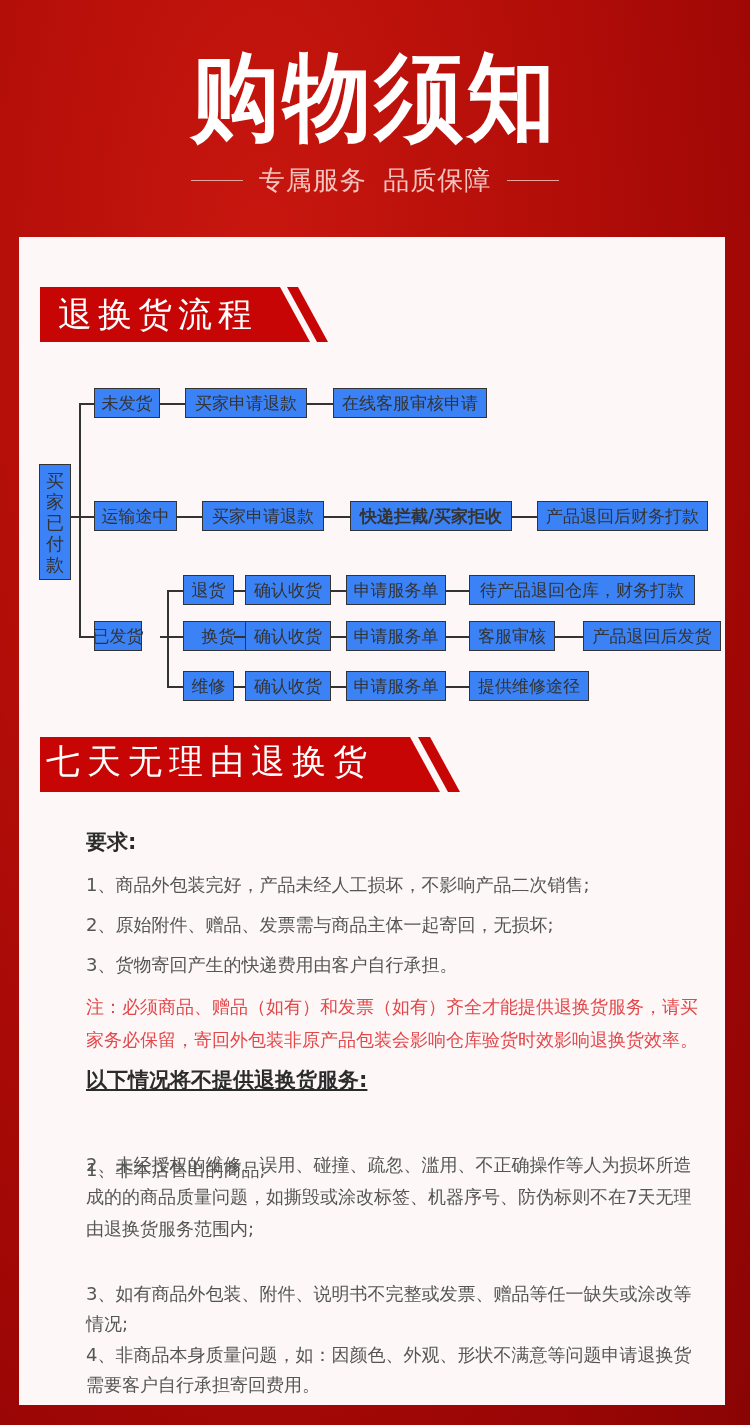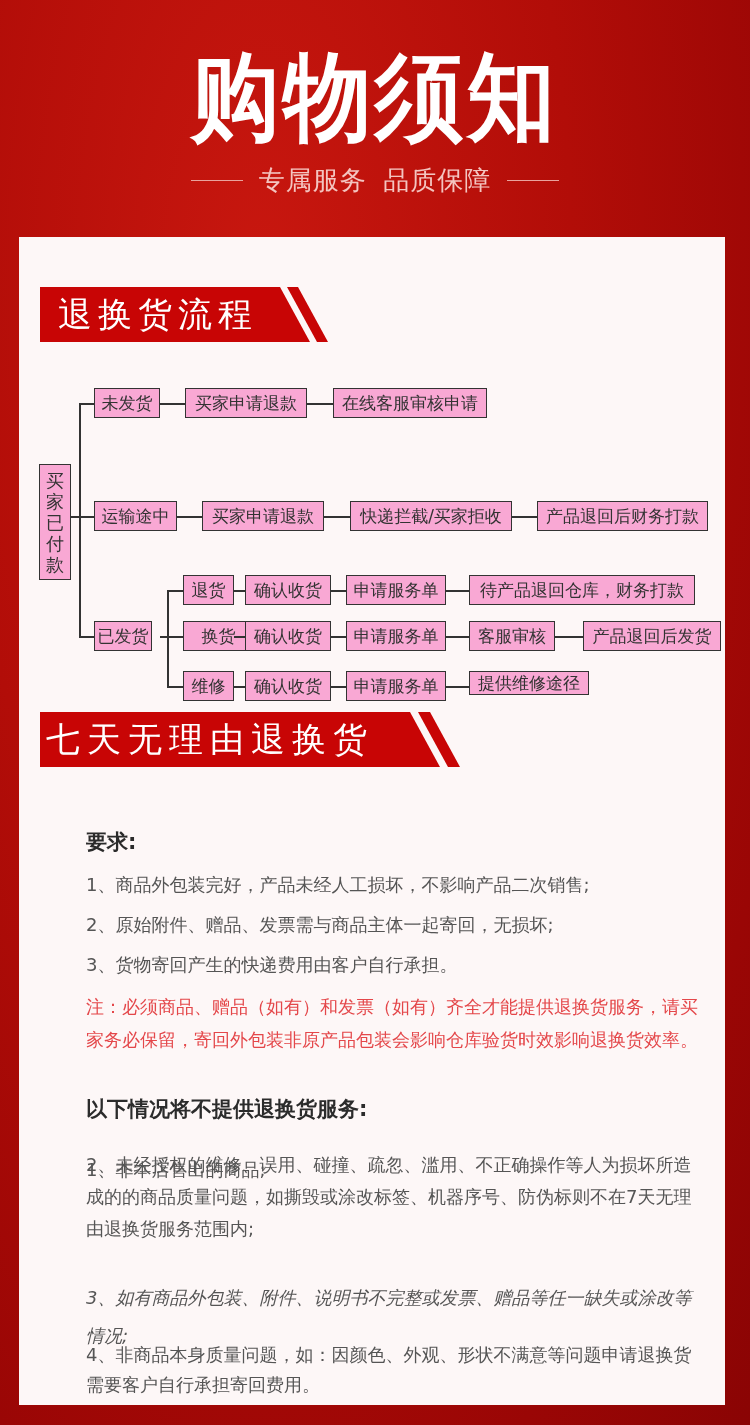--- a/index.html
+++ b/index.html
@@ -32,21 +32,21 @@
   }
   .banner svg { position: absolute; left: 0; top: 0; }
   .banner .label {
     position: absolute; left: 18px; top: 0; height: 55px; line-height: 55px;
     color: #ffffff; font-size: 34px; letter-spacing: 6px;
   }
 
   
   .flow { position: absolute; left: 0; top: 0; width: 750px; height: 720px; pointer-events: none; }
   .box {
-    position: absolute; border: 1.5px solid #333; background: #f9a8d4;
+    position: absolute; border: 1.5px solid #333; background: #3b82f6;
     color: #333; font-size: 17px; text-align: center; white-space: nowrap;
     display: flex; align-items: center; justify-content: center;
     pointer-events: auto;
   }
   .vbox { flex-direction: column; line-height: 21px; font-size: 18px; }
   .ln { position: absolute; background: #333; }
 
   .sec-heading {
     position: absolute; left: 86px; color: #2b2b2b; font-size: 21px; font-weight: bold;
   }
@@ -96,25 +96,25 @@
   <div class="box" style="left:94px; top:388px; width:66px; height:30px;">未发货</div>
   <div class="ln" style="left:160px; top:403px; width:25px; height:1.5px;"></div>
   <div class="box" style="left:185px; top:388px; width:122px; height:30px;">买家申请退款</div>
   <div class="ln" style="left:307px; top:403px; width:26px; height:1.5px;"></div>
   <div class="box" style="left:333px; top:388px; width:154px; height:30px;">在线客服审核申请</div>
 
   <div class="box" style="left:94px; top:501px; width:83px; height:30px;">运输途中</div>
   <div class="ln" style="left:177px; top:516px; width:25px; height:1.5px;"></div>
   <div class="box" style="left:202px; top:501px; width:122px; height:30px;">买家申请退款</div>
   <div class="ln" style="left:324px; top:516px; width:26px; height:1.5px;"></div>
-  <div class="box" style="left:350px; top:501px; width:162px; height:30px;">快递拦截/买家拒收</div>
+  <div class="box" style="left:350px; top:501px; width:162px; height:30px;font-weight:bold;">快递拦截/买家拒收</div>
   <div class="ln" style="left:512px; top:516px; width:25px; height:1.5px;"></div>
   <div class="box" style="left:537px; top:501px; width:171px; height:30px;">产品退回后财务打款</div>
 
-  <div class="box" style="left:94px; top:621px; width:58px; height:30px;">已发货</div>
+  <div class="box" style="left:94px; top:621px; width:48px; height:30px;">已发货</div>
   <div class="ln" style="left:160px; top:636px; width:8px; height:1.5px;"></div>
   <div class="ln" style="left:167px; top:590px; width:1.5px; height:96px;"></div>
   <div class="ln" style="left:167px; top:590px; width:16px; height:1.5px;"></div>
   <div class="ln" style="left:167px; top:636px; width:16px; height:1.5px;"></div>
   <div class="ln" style="left:167px; top:686px; width:16px; height:1.5px;"></div>
 
   <div class="box" style="left:183px; top:575px; width:51px; height:30px;">退货</div>
   <div class="ln" style="left:234px; top:590px; width:11px; height:1.5px;"></div>
   <div class="box" style="left:245px; top:575px; width:86px; height:30px;">确认收货</div>
   <div class="ln" style="left:331px; top:590px; width:15px; height:1.5px;"></div>
@@ -131,35 +131,35 @@
   <div class="box" style="left:469px; top:621px; width:86px; height:30px;">客服审核</div>
   <div class="ln" style="left:555px; top:636px; width:28px; height:1.5px;"></div>
   <div class="box" style="left:583px; top:621px; width:138px; height:30px;">产品退回后发货</div>
 
   <div class="box" style="left:183px; top:671px; width:51px; height:30px;">维修</div>
   <div class="ln" style="left:234px; top:686px; width:11px; height:1.5px;"></div>
   <div class="box" style="left:245px; top:671px; width:86px; height:30px;">确认收货</div>
   <div class="ln" style="left:331px; top:686px; width:15px; height:1.5px;"></div>
   <div class="box" style="left:346px; top:671px; width:100px; height:30px;">申请服务单</div>
   <div class="ln" style="left:446px; top:686px; width:23px; height:1.5px;"></div>
-  <div class="box" style="left:469px; top:671px; width:120px; height:24px;">提供维修途径</div>
+  <div class="box" style="left:469px; top:671px; width:120px; height:30px;">提供维修途径</div>
 </div>
 
-<div class="banner" style="left:40px; top:712px; width:422px;">
+<div class="banner" style="left:40px; top:737px; width:422px;font-family:Liberation Mono, monospace;">
   <svg width="422" height="55" viewBox="0 0 422 55">
     <polygon points="0,0 370,0 400,55 0,55" fill="#c80505"></polygon>
     <polygon points="378,0 390,0 420,55 408,55" fill="#c80505"></polygon>
   </svg>
   <span class="label" style="left:6px; letter-spacing:7px;">七天无理由退换货</span>
 </div>
 
 <div class="sec-heading" style="top:828px;">要求:</div>
 <div class="para" style="top:873px;">1、商品外包装完好，产品未经人工损坏，不影响产品二次销售;</div>
 <div class="para" style="top:913px;">2、原始附件、赠品、发票需与商品主体一起寄回，无损坏;</div>
 <div class="para" style="top:953px;">3、货物寄回产生的快递费用由客户自行承担。</div>
 
 <div class="note" style="top:990px;">注：必须商品、赠品（如有）和发票（如有）齐全才能提供退换货服务，请买家务必保留，寄回外包装非原产品包装会影响仓库验货时效影响退换货效率。</div>
 
-<div class="sec-heading" style="top:1095px;">以下情况将不提供退换货服务:</div>
+<div class="sec-heading" style="top:1066px;text-decoration:underline;">以下情况将不提供退换货服务:</div>
 <div class="para" style="top:1155px; line-height:30px;">1、非本店售出的商品;</div>
 <div class="para" style="top:1149px; line-height:32px;">2、未经授权的维修、误用、碰撞、疏忽、滥用、不正确操作等人为损坏所造成的的商品质量问题，如撕毁或涂改标签、机器序号、防伪标则不在7天无理由退换货服务范围内;</div>
-<div class="para" style="top:1279px; line-height:38px;font-style:italic;">3、如有商品外包装、附件、说明书不完整或发票、赠品等任一缺失或涂改等情况;</div>
+<div class="para" style="top:1279px; line-height:30px;">3、如有商品外包装、附件、说明书不完整或发票、赠品等任一缺失或涂改等情况;</div>
 <div class="para" style="top:1340px; line-height:30px;">4、非商品本身质量问题，如：因颜色、外观、形状不满意等问题申请退换货需要客户自行承担寄回费用。</div>
 
 </body></html>

